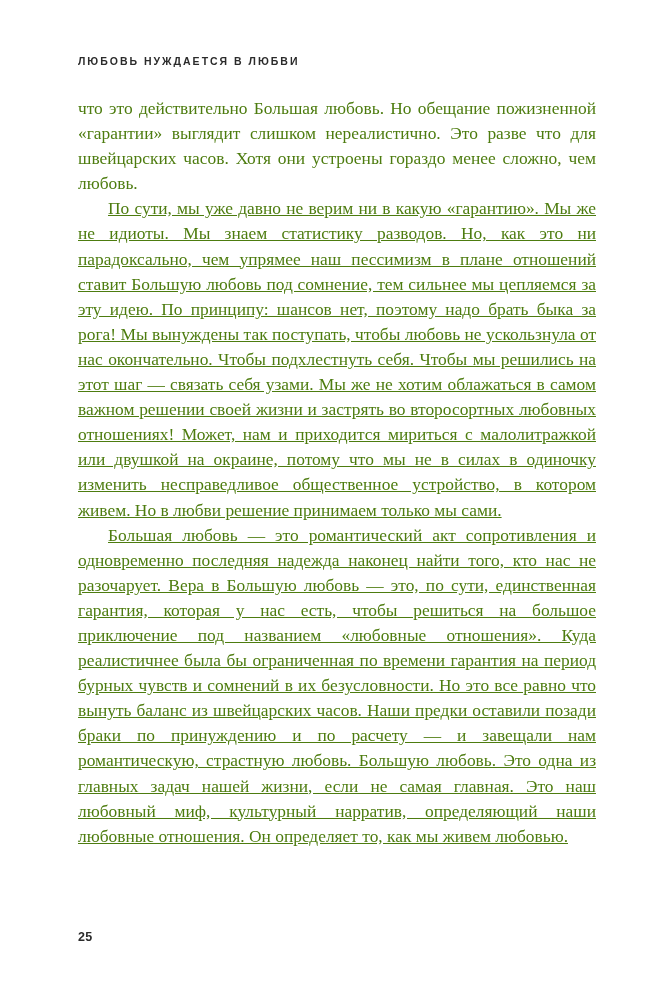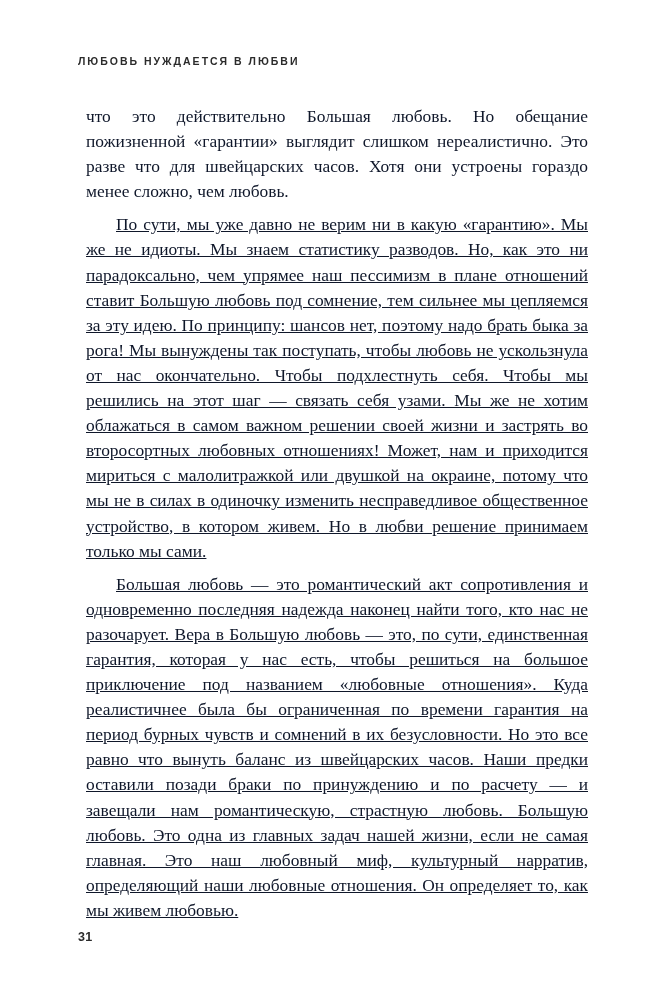--- a/index.html
+++ b/index.html
@@ -27,25 +27,25 @@
     text-transform: uppercase;
     white-space: nowrap;
   }
   .text-block {
     position: absolute;
     left: 78px;
     top: 96px;
     width: 518px;
   }
   .text-block p {
-    margin: 8px;
+    margin: 0;
     font-family: "Liberation Serif", "DejaVu Serif", serif;
     font-size: 17.4px;
     line-height: 25.1px;
-    color: #0f172a;
+    color: #4d7c0f;
     text-align: justify;
     text-justify: inter-word;
     hyphens: manual;
     -webkit-hyphens: manual;
     text-indent: 0;
   }
   .text-block p.indent {
     text-indent: 30px;
     text-decoration: underline;
   }
@@ -66,15 +66,15 @@
 <div class="page">
 
   <div class="running-head">ЛЮБОВЬ НУЖДАЕТСЯ В ЛЮБВИ</div>
 
   <div class="text-block">
     <p>что это действительно Большая любовь. Но обещание пожизненной «гарантии» выглядит слишком нереалистично. Это разве что для швейцарских часов. Хотя они устроены гораздо менее сложно, чем любовь.</p>
     <p class="indent">По сути, мы уже давно не верим ни в какую «гарантию». Мы же не идиоты. Мы знаем статистику разводов. Но, как это ни парадоксально, чем упрямее наш пессимизм в плане отношений ставит Большую любовь под сомнение, тем сильнее мы цепляемся за эту идею. По принципу: шансов нет, поэтому надо брать быка за рога! Мы вынуждены так поступать, чтобы любовь не ускользнула от нас окончательно. Чтобы подхлестнуть себя. Чтобы мы решились на этот шаг — связать себя узами. Мы же не хотим облажаться в самом важном решении своей жизни и застрять во второсортных любовных отношениях! Может, нам и приходится мириться с малолитражкой или двушкой на окраине, потому что мы не в силах в одиночку изменить несправедливое общественное устройство, в котором живем. Но в любви решение принимаем только мы сами.</p>
     <p class="indent">Большая любовь — это романтический акт сопротивления и одновременно последняя надежда наконец найти того, кто нас не разочарует. Вера в Большую любовь — это, по сути, единственная гарантия, которая у нас есть, чтобы решиться на большое приключение под названием «любовные отношения». Куда реалистичнее была бы ограниченная по времени гарантия на период бурных чувств и сомнений в их безусловности. Но это все равно что вынуть баланс из швейцарских часов. Наши предки оставили позади браки по принуждению и по расчету — и завещали нам романтическую, страстную любовь. Большую любовь. Это одна из главных задач нашей жизни, если не самая главная. Это наш любовный миф, культурный нарратив, определяющий наши любовные отношения. Он определяет то, как мы живем любовью.</p>
   </div>
 
-  <div class="folio">31</div>
+  <div class="folio">25</div>
 
 </div>
 
 </body></html>

